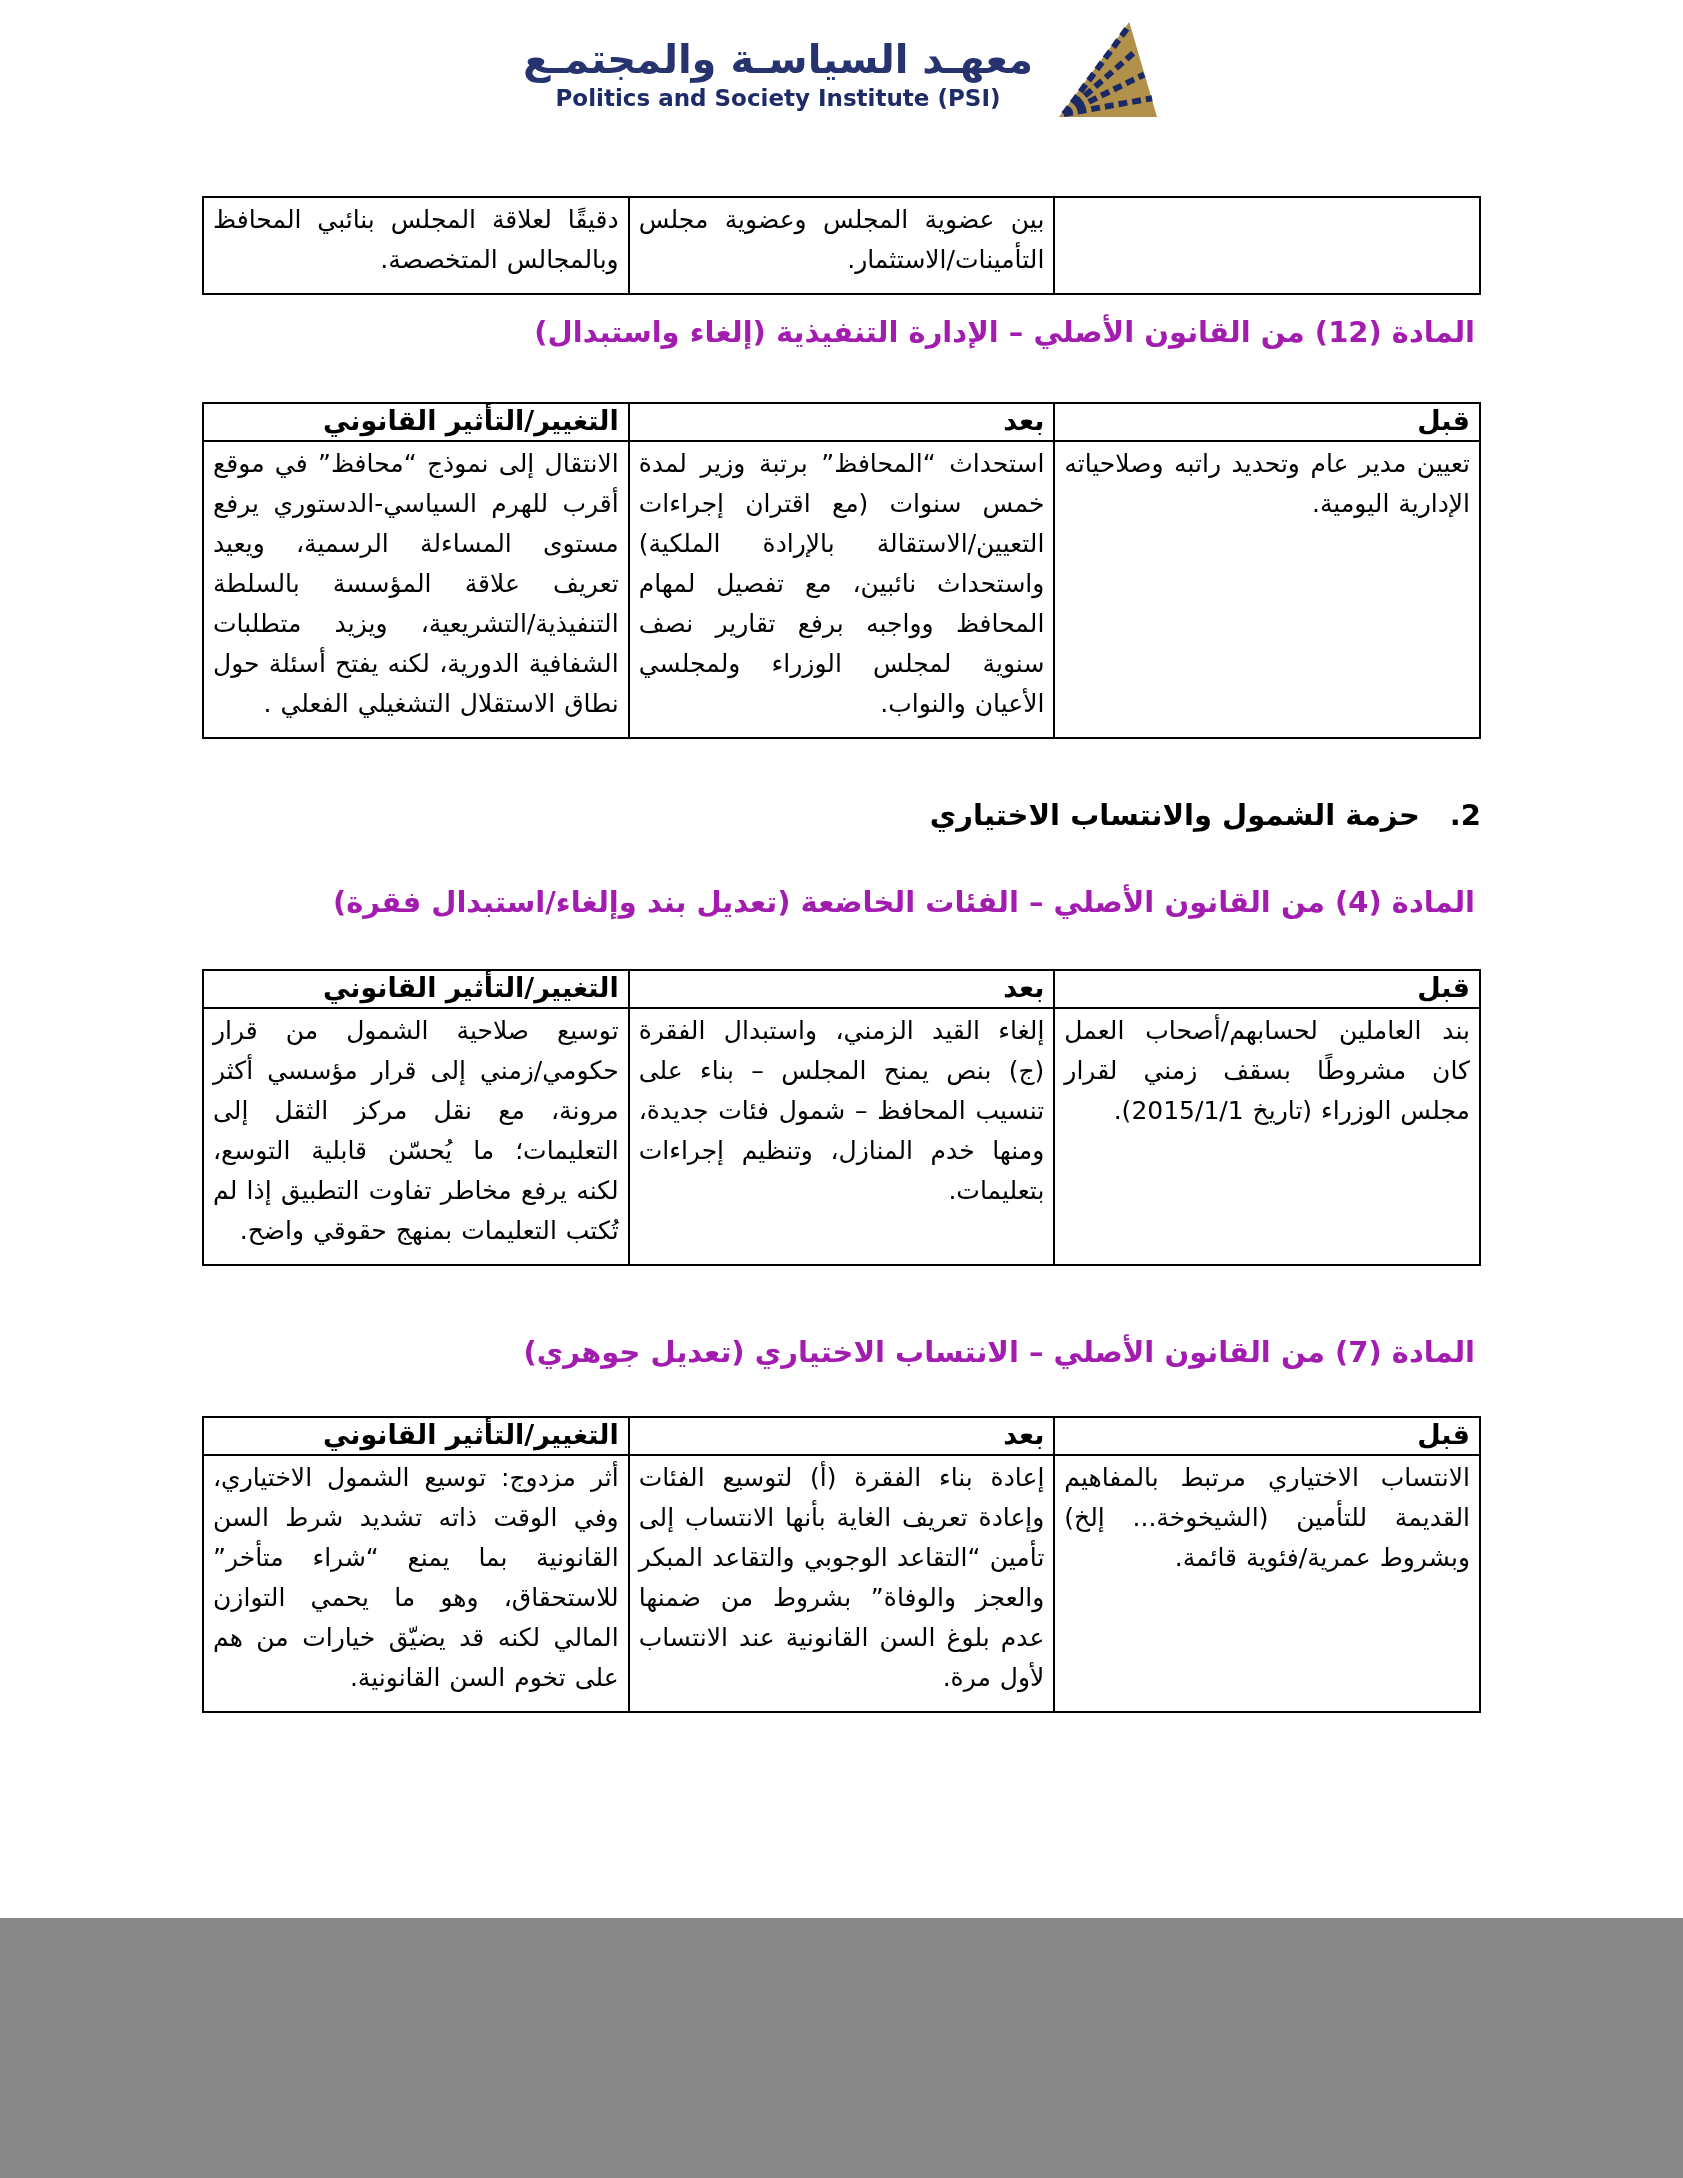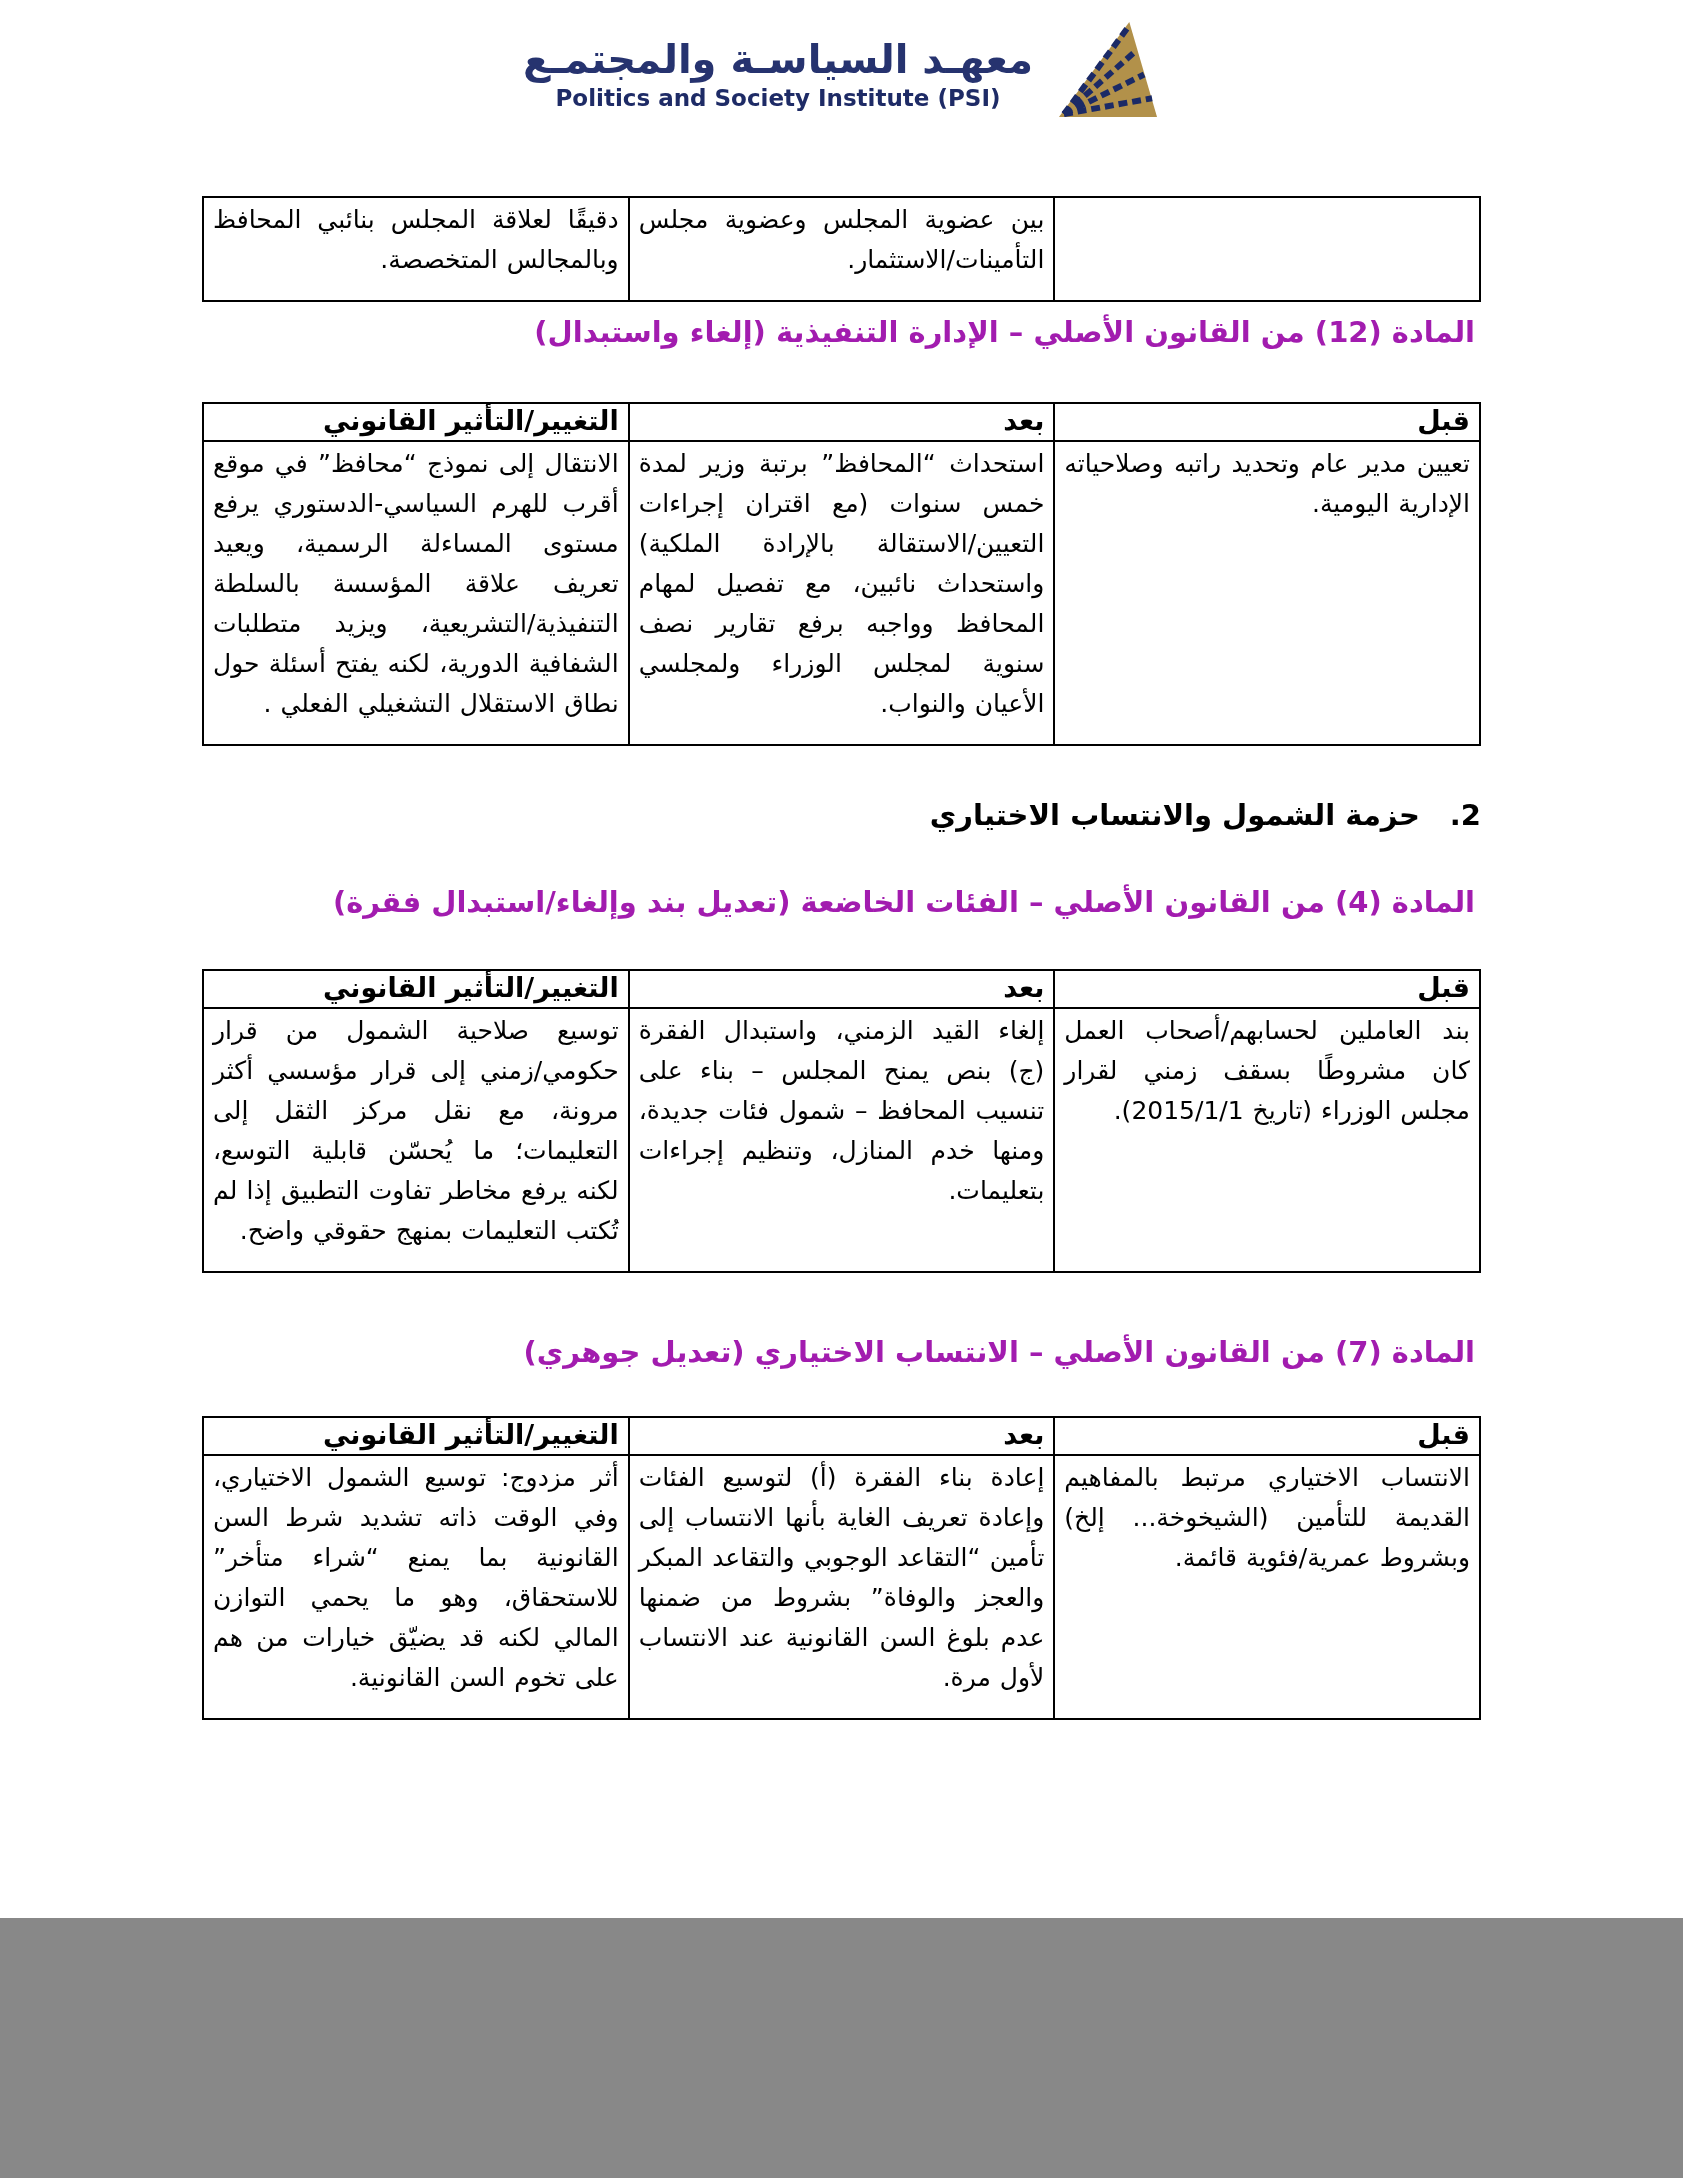--- a/index.html
+++ b/index.html
@@ -35,21 +35,21 @@
   
   .tbl-wrap { position:absolute; left:202px; width:1279px; }
   table { width:100%; border-collapse:collapse; direction:rtl; table-layout:fixed; }
   th, td { border:2px solid #000; width:33.33%; }
   th {
     font-size:27px; font-weight:bold; text-align:right;
     padding:1px 9px 3px; height:36px; line-height:32px;
   }
   td {
     font-size:25px; line-height:40px; vertical-align:top;
-    padding:2px 9px 20px; text-align:justify; text-align-last:right;
+    padding:2px 9px 13px; text-align:justify; text-align-last:right;
     word-spacing:1px;
   }
   .carry td { height:87px; }
   
   .footer-url {
     position:absolute; top:2020px; left:0; right:0; text-align:center;
     font-size:31px; color:#b5954f; font-family:"Liberation Sans", sans-serif;
     text-decoration:none;
   }
   .page-num {

